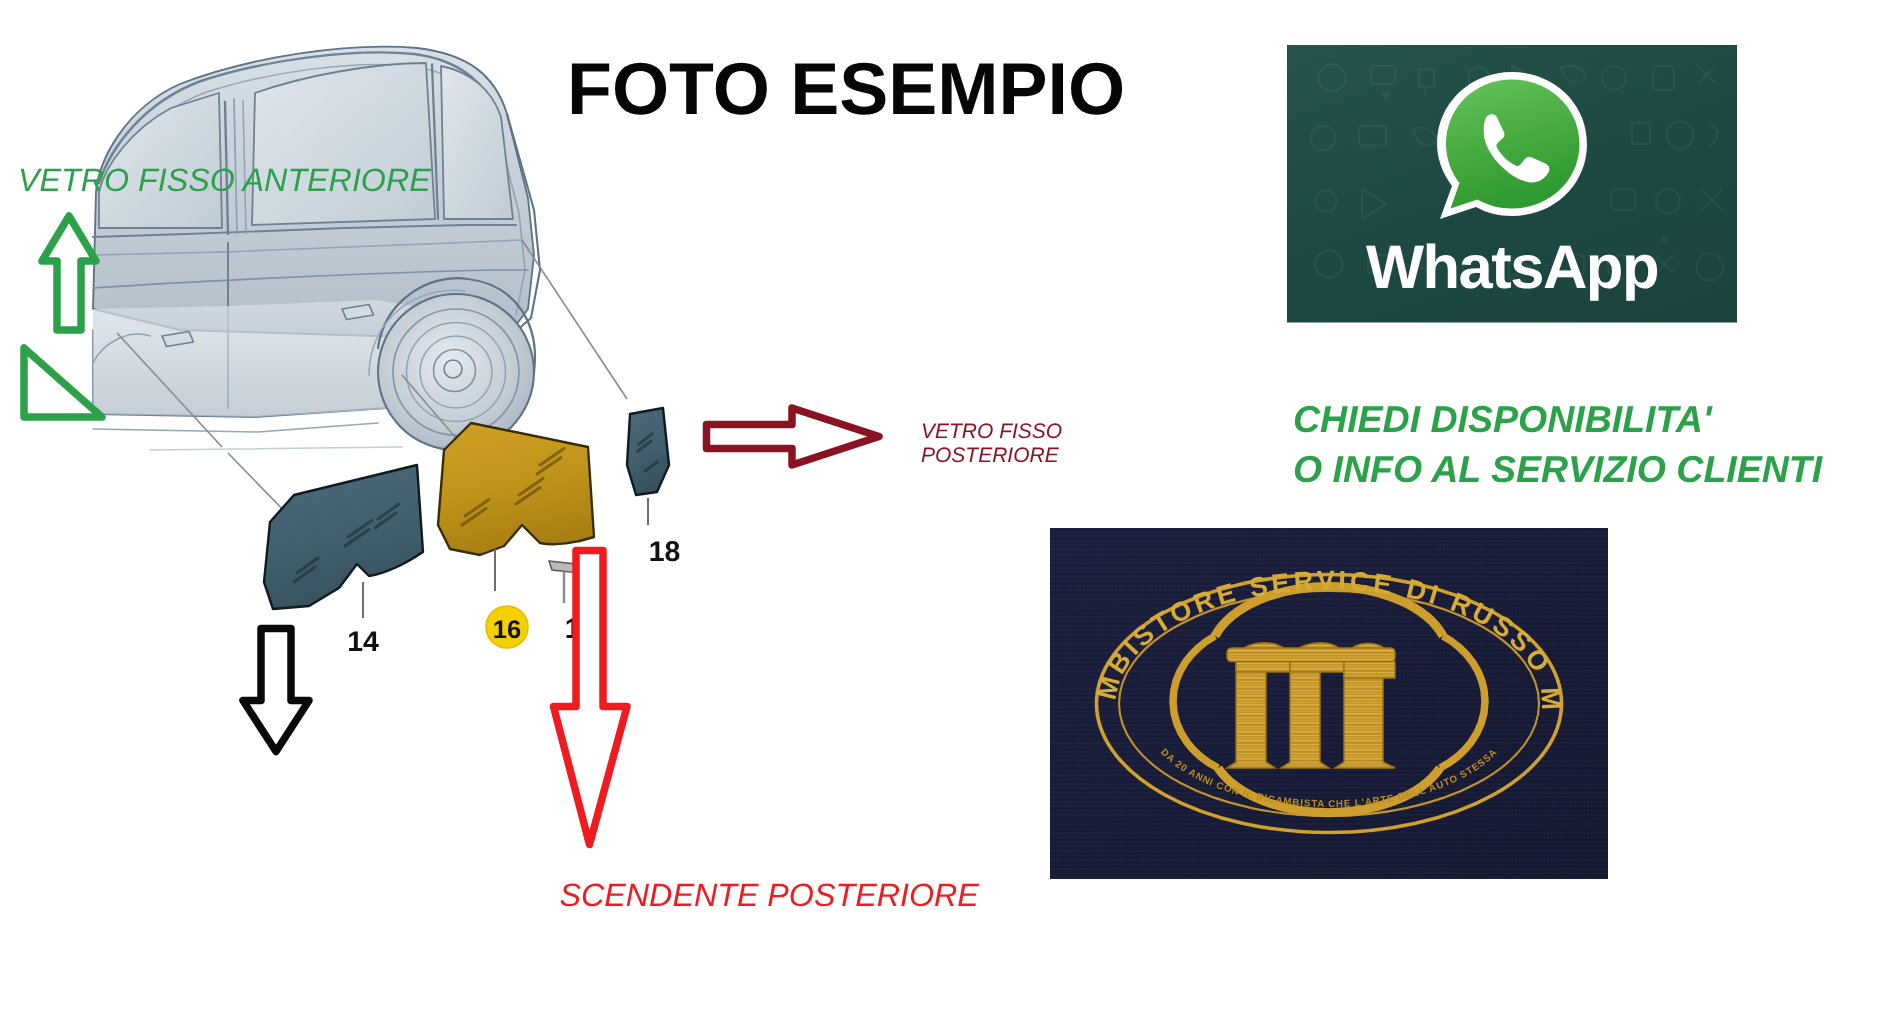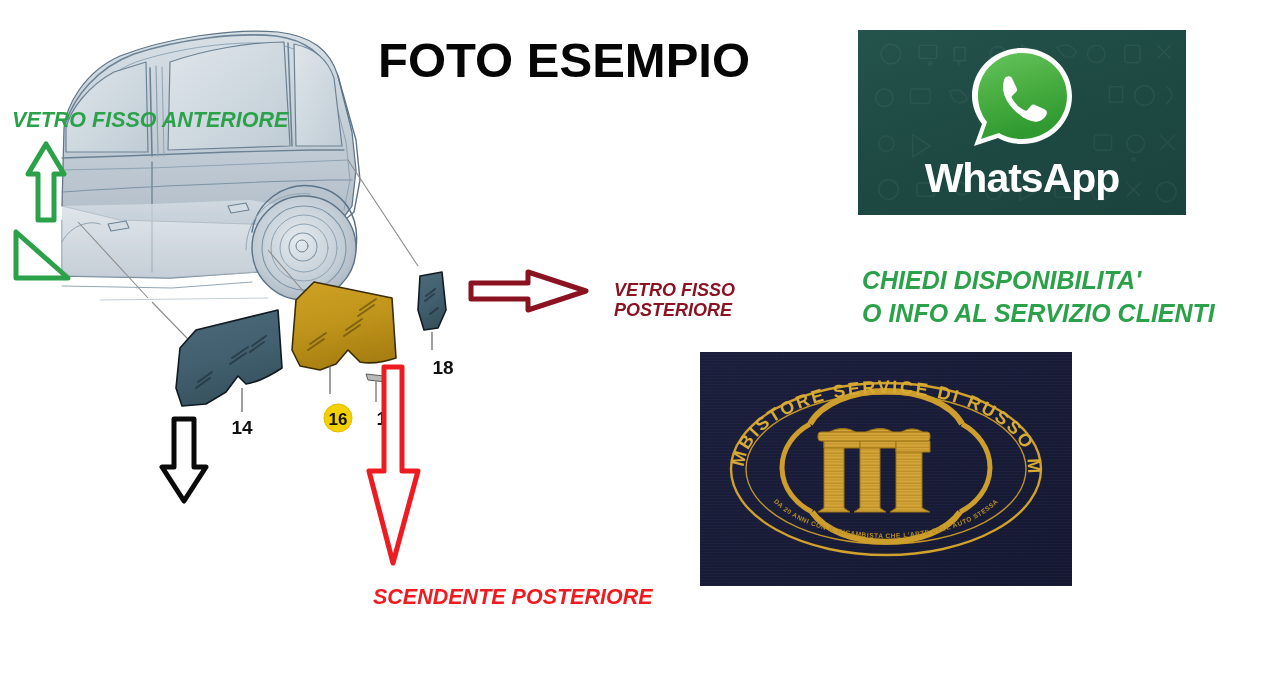--- a/index.html
+++ b/index.html
@@ -15,29 +15,29 @@
 
   
   .headline{
     left:378px;top:36px;
     font-size:49px;font-weight:bold;
     color:#060606;letter-spacing:0px;white-space:nowrap;
     line-height:1;
   }
 
   
-  .lbl{font-weight:bold;font-style:italic;white-space:nowrap;line-height:1.12;}
+  .lbl{font-weight:normal;font-style:italic;white-space:nowrap;line-height:1.12;}
   .lbl-green{color:#2ba24a;}
   .lbl-black{color:#0a0a0a;}
   .lbl-darkred{color:#8b1220;}
   .lbl-red{color:#ee1c20;}
 
   .lbl-vfa{left:12px;top:108px;font-size:21.5px;}
   .lbl-sa{left:77px;top:508px;font-size:21.5px;}
-  .lbl-vfp{left:614px;top:280px;font-size:18px;}
+  .lbl-vfp{left:614px;top:280px;font-size:14px;}
   .lbl-sp{left:350px;top:585px;font-size:21.5px;margin-left:23px;}
 
   
   .phone{
     left:873px;top:225px;font-size:25px;font-weight:bold;font-style:italic;
     color:#2ba24a;white-space:nowrap;letter-spacing:.5px;
   }
   .contact{
     left:862px;top:264px;font-size:25px;font-weight:bold;font-style:italic;
     color:#2ba24a;white-space:nowrap;line-height:1.32;
@@ -45,21 +45,20 @@
 
   
   .wa-banner{
     left:858px;top:30px;width:300px;height:185px;
     background:
       radial-gradient(circle at 22% 18%, rgba(255,255,255,.045) 0 2px, transparent 3px),
       radial-gradient(circle at 64% 40%, rgba(255,255,255,.05) 0 3px, transparent 4px),
       radial-gradient(circle at 84% 70%, rgba(255,255,255,.04) 0 2px, transparent 3px),
       linear-gradient(160deg,#24544c 0%,#1e4a43 45%,#1b433d 100%);
     overflow:hidden;
-    padding-left:28px;
   }
   .wa-doodle{position:absolute;inset:0;opacity:.09;}
   .wa-logo{position:absolute;left:50%;top:14px;transform:translateX(-50%);}
   .wa-word{
     position:absolute;left:0;right:0;top:128px;text-align:center;
     color:#ffffff;font-size:41px;font-weight:bold;letter-spacing:-1px;
     font-family:"Liberation Sans",sans-serif;line-height:1;
   }
 
   

